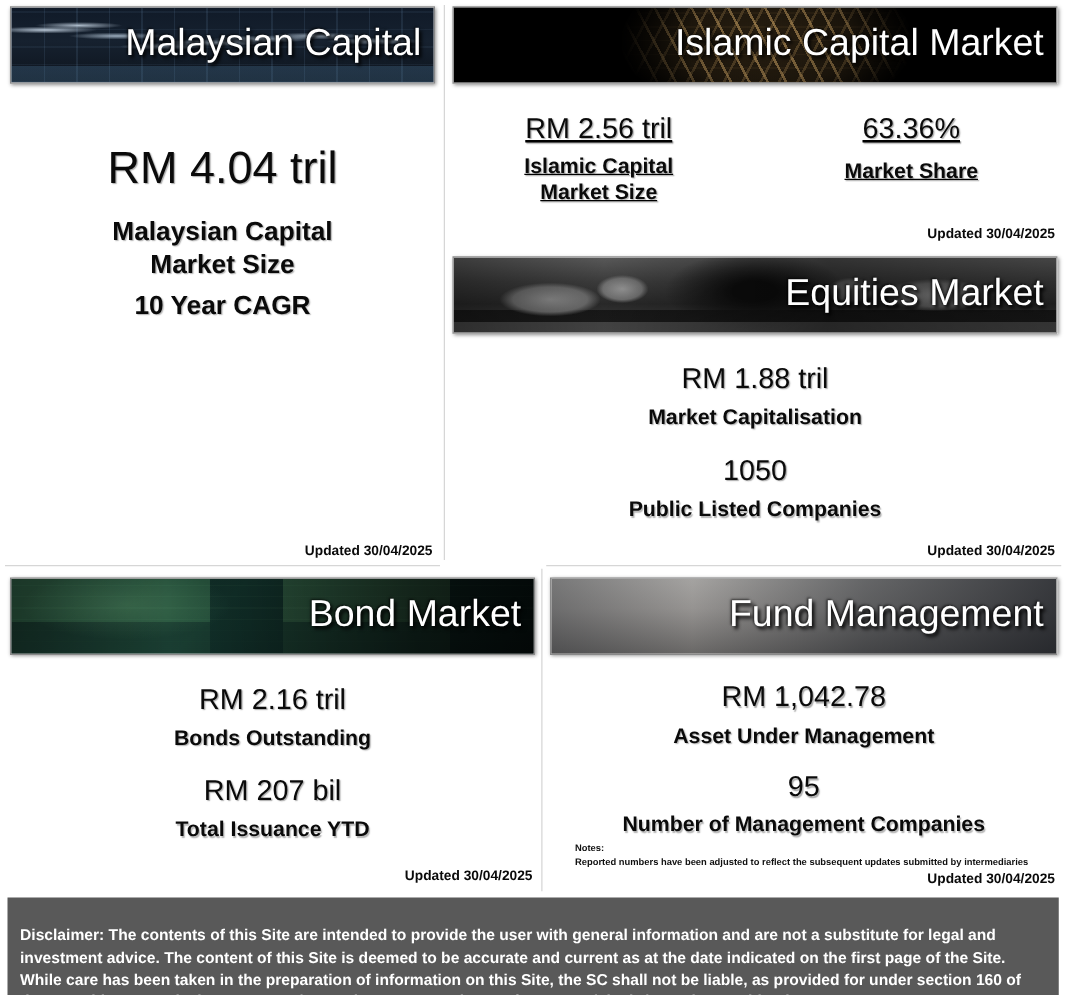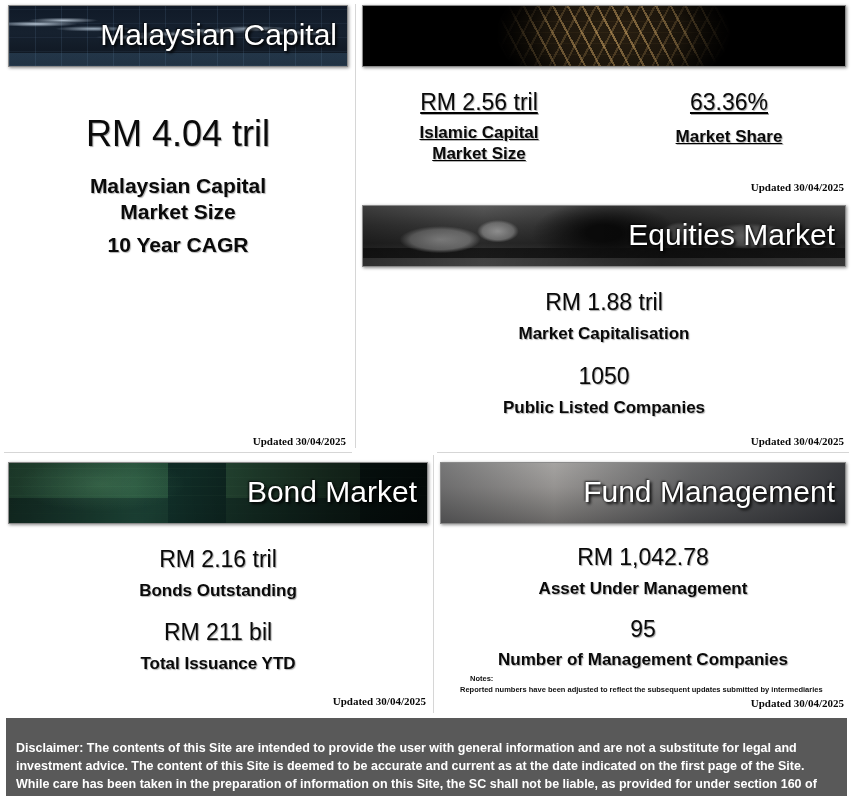--- a/index.html
+++ b/index.html
@@ -176,23 +176,22 @@
     font-weight: 600;
     color: #0a0a0a;
     text-shadow: 1px 1px 1px rgba(0,0,0,0.3);
     line-height: 1.22;
   }
   .updated {
     font-size: 11px;
     font-weight: 700;
     color: #0a0a0a;
     text-align: right;
-    font-family: Liberation Serif, serif;
-  }
-  .notes-title { font-size: 7.5px; font-weight: 700; color: #101010; margin-left: 10px; }
+  }
+  .notes-title { font-size: 7.5px; font-weight: 700; color: #101010; }
   .notes-body  { font-size: 7.5px; font-weight: 700; color: #101010; }
 
   
   #panel-malaysian { left: 8px; top: 5px; width: 340px; height: 445px; }
   #panel-malaysian .stat-value { font-size: 36px; }
   #panel-malaysian .stat-label { font-size: 21px; }
   .hero-value { margin-top: 46px; }
   .hero-label { margin-top: 18px; }
   .cagr-value { margin-top: 68px; font-size: 31px !important; }
   .cagr-label { margin-top: 8px; font-size: 21px !important; }
@@ -255,20 +254,21 @@
     <div class="stat-label cagr-label">10 Year CAGR</div>
 
     <div class="updated" style="position:absolute; right:2px; bottom:3px;">Updated 30/04/2025</div>
   </div>
 
   <div class="panel" id="panel-islamic">
     <div class="banner">
       <div class="banner-art art-islamic"></div>
       <div class="banner-art-2 art-islamic-pattern"></div>
       <div class="banner-art-3 art-islamic-shade"></div>
+      <div class="banner-title">Islamic Capital Market</div>
     </div>
 
     <div class="two-col">
       <div class="col-gap-left">
         <div class="stat-value">RM 2.56 tril</div>
         <div class="stat-label" style="white-space:pre-line; margin-top:7px;">Islamic Capital
 Market Size</div>
       </div>
       <div class="col-gap-right">
         <div class="stat-value">63.36%</div>
@@ -300,21 +300,21 @@
     <div class="banner">
       <div class="banner-art art-bond"></div>
       <div class="banner-art-2 art-bond-digits"></div>
       <div class="banner-art-3 art-bond-shade"></div>
       <div class="banner-title">Bond Market</div>
     </div>
 
     <div class="stat-value" style="margin-top:22px;">RM 2.16 tril</div>
     <div class="stat-label" style="margin-top:8px;">Bonds Outstanding</div>
 
-    <div class="stat-value" style="margin-top:17px;">RM 211 bil</div>
+    <div class="stat-value" style="margin-top:17px;">RM 207 bil</div>
     <div class="stat-label" style="margin-top:8px;">Total Issuance YTD</div>
 
     <div class="updated" style="position:absolute; right:2px; bottom:3px;">Updated 30/04/2025</div>
   </div>
 
   <div class="panel" id="panel-fund">
     <div class="banner">
       <div class="banner-art art-fund"></div>
       <div class="banner-art-2 art-fund-shapes"></div>
       <div class="banner-art-3 art-fund-shade"></div>

